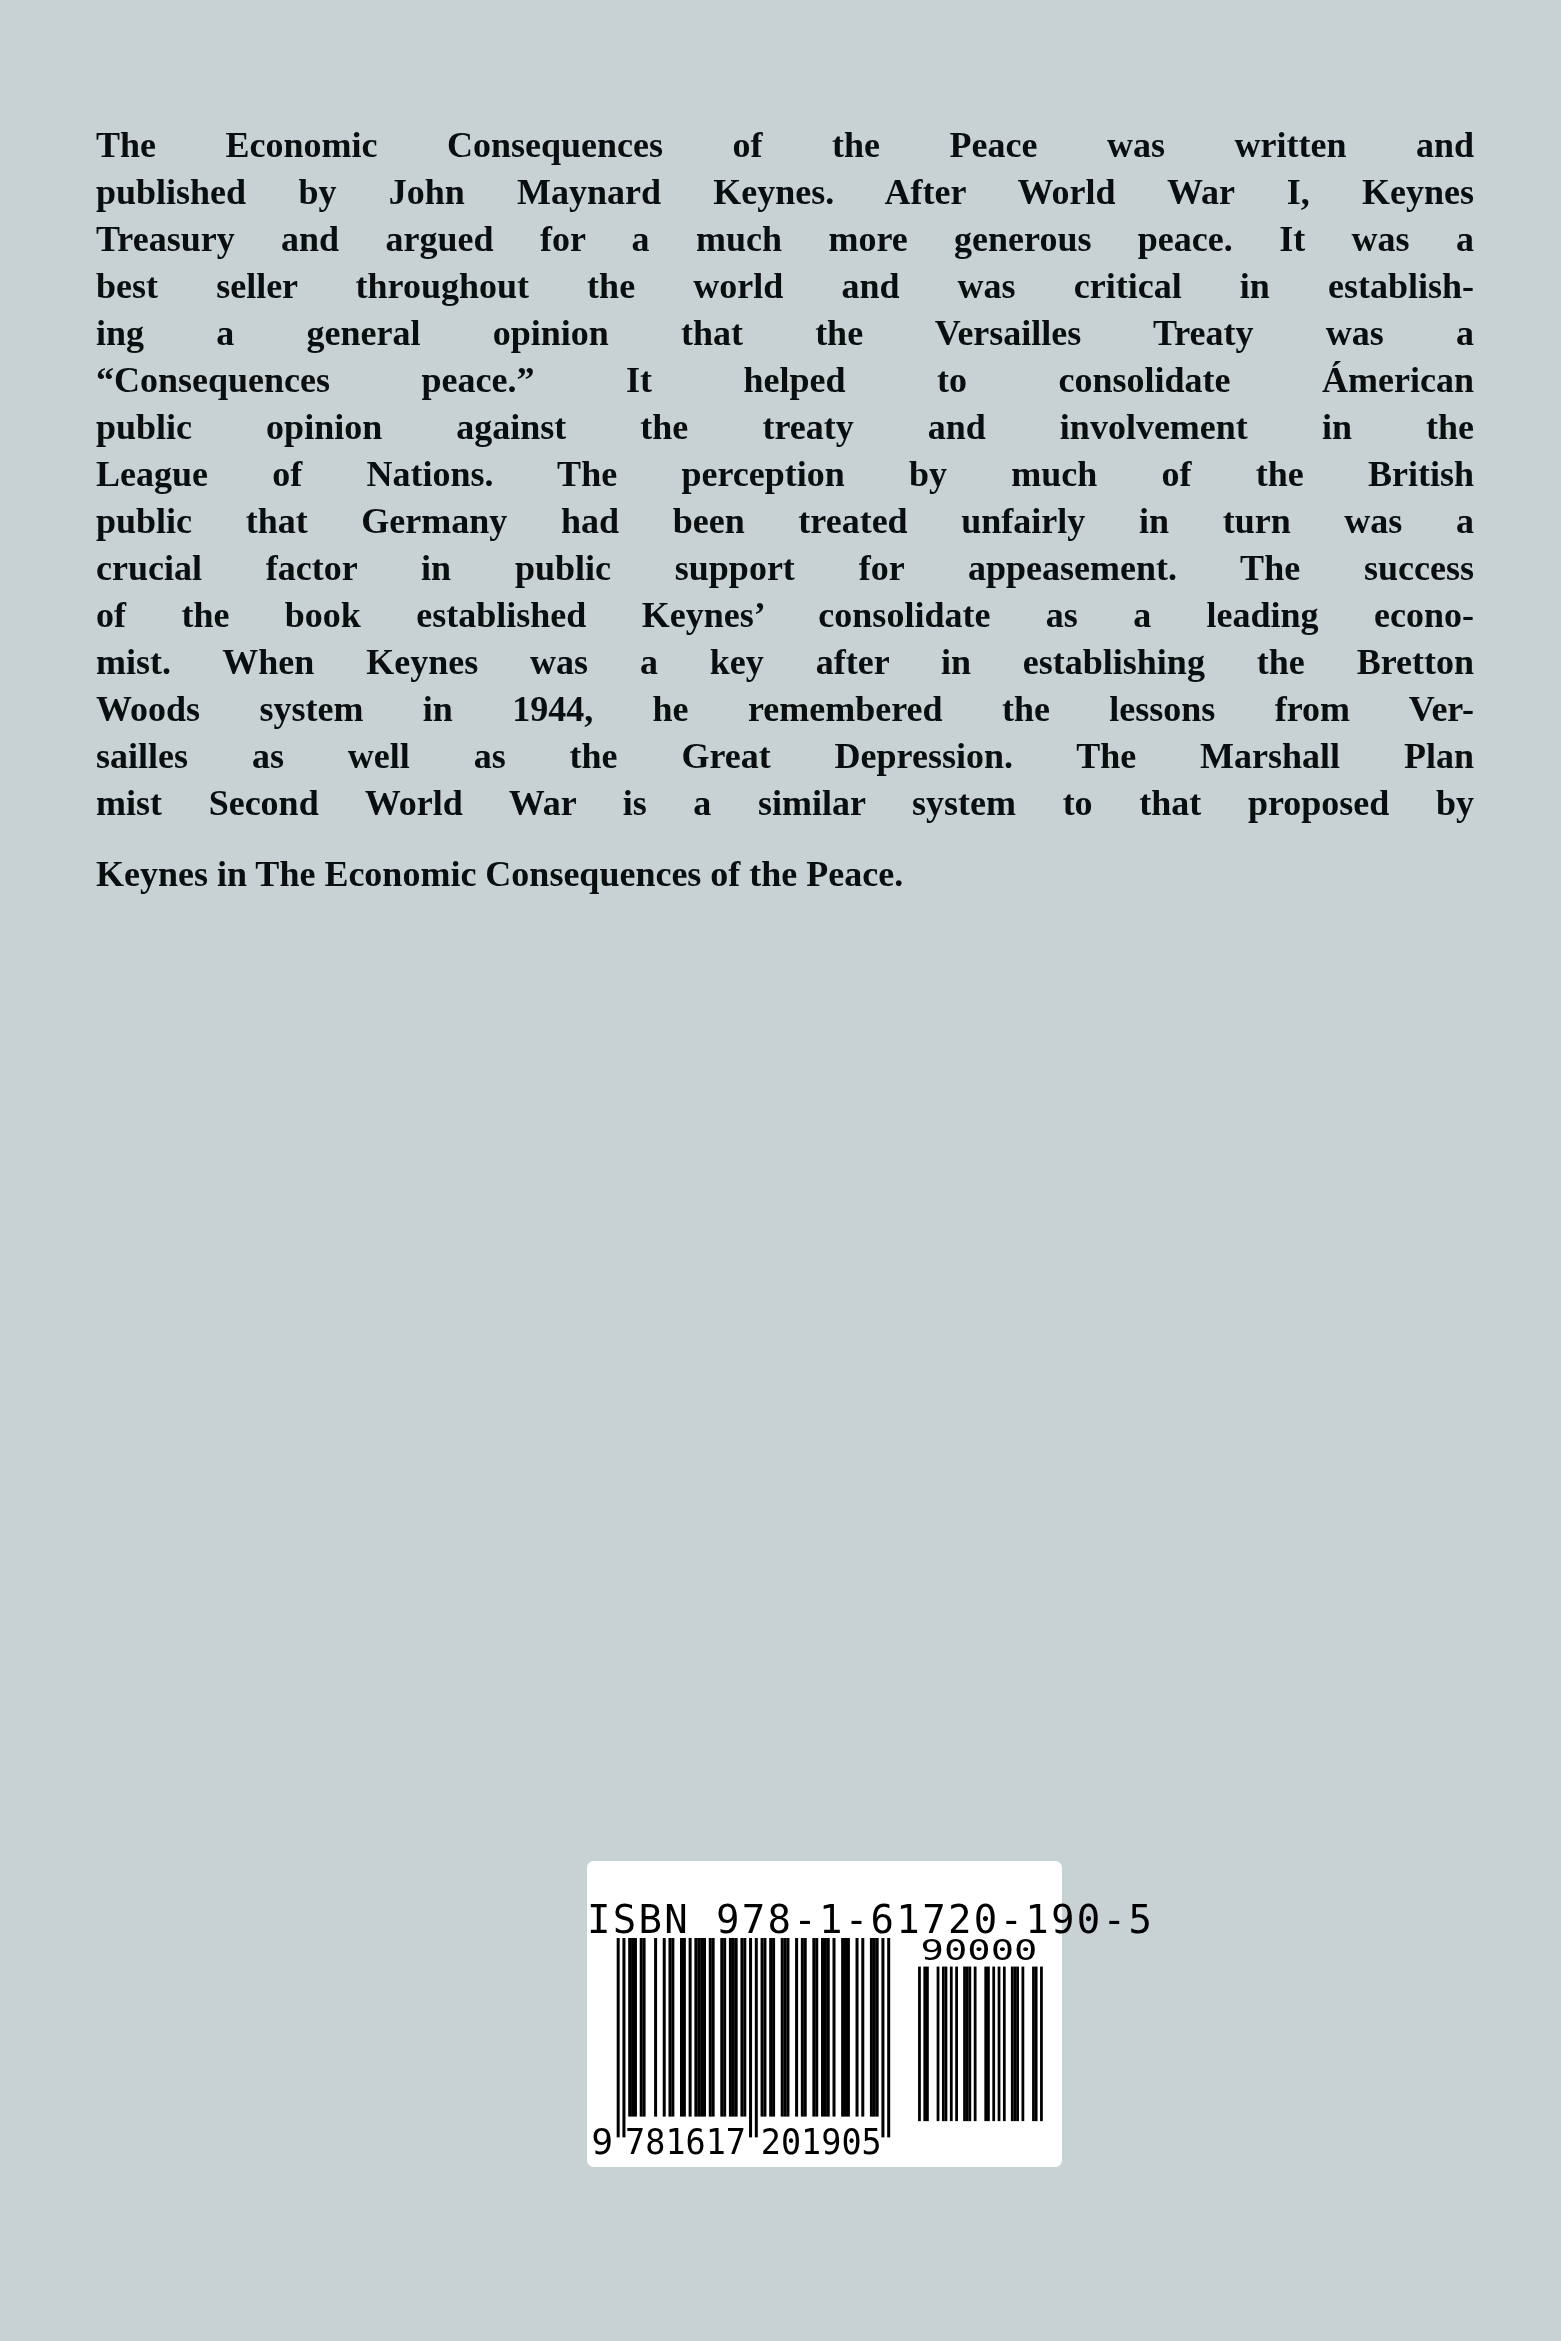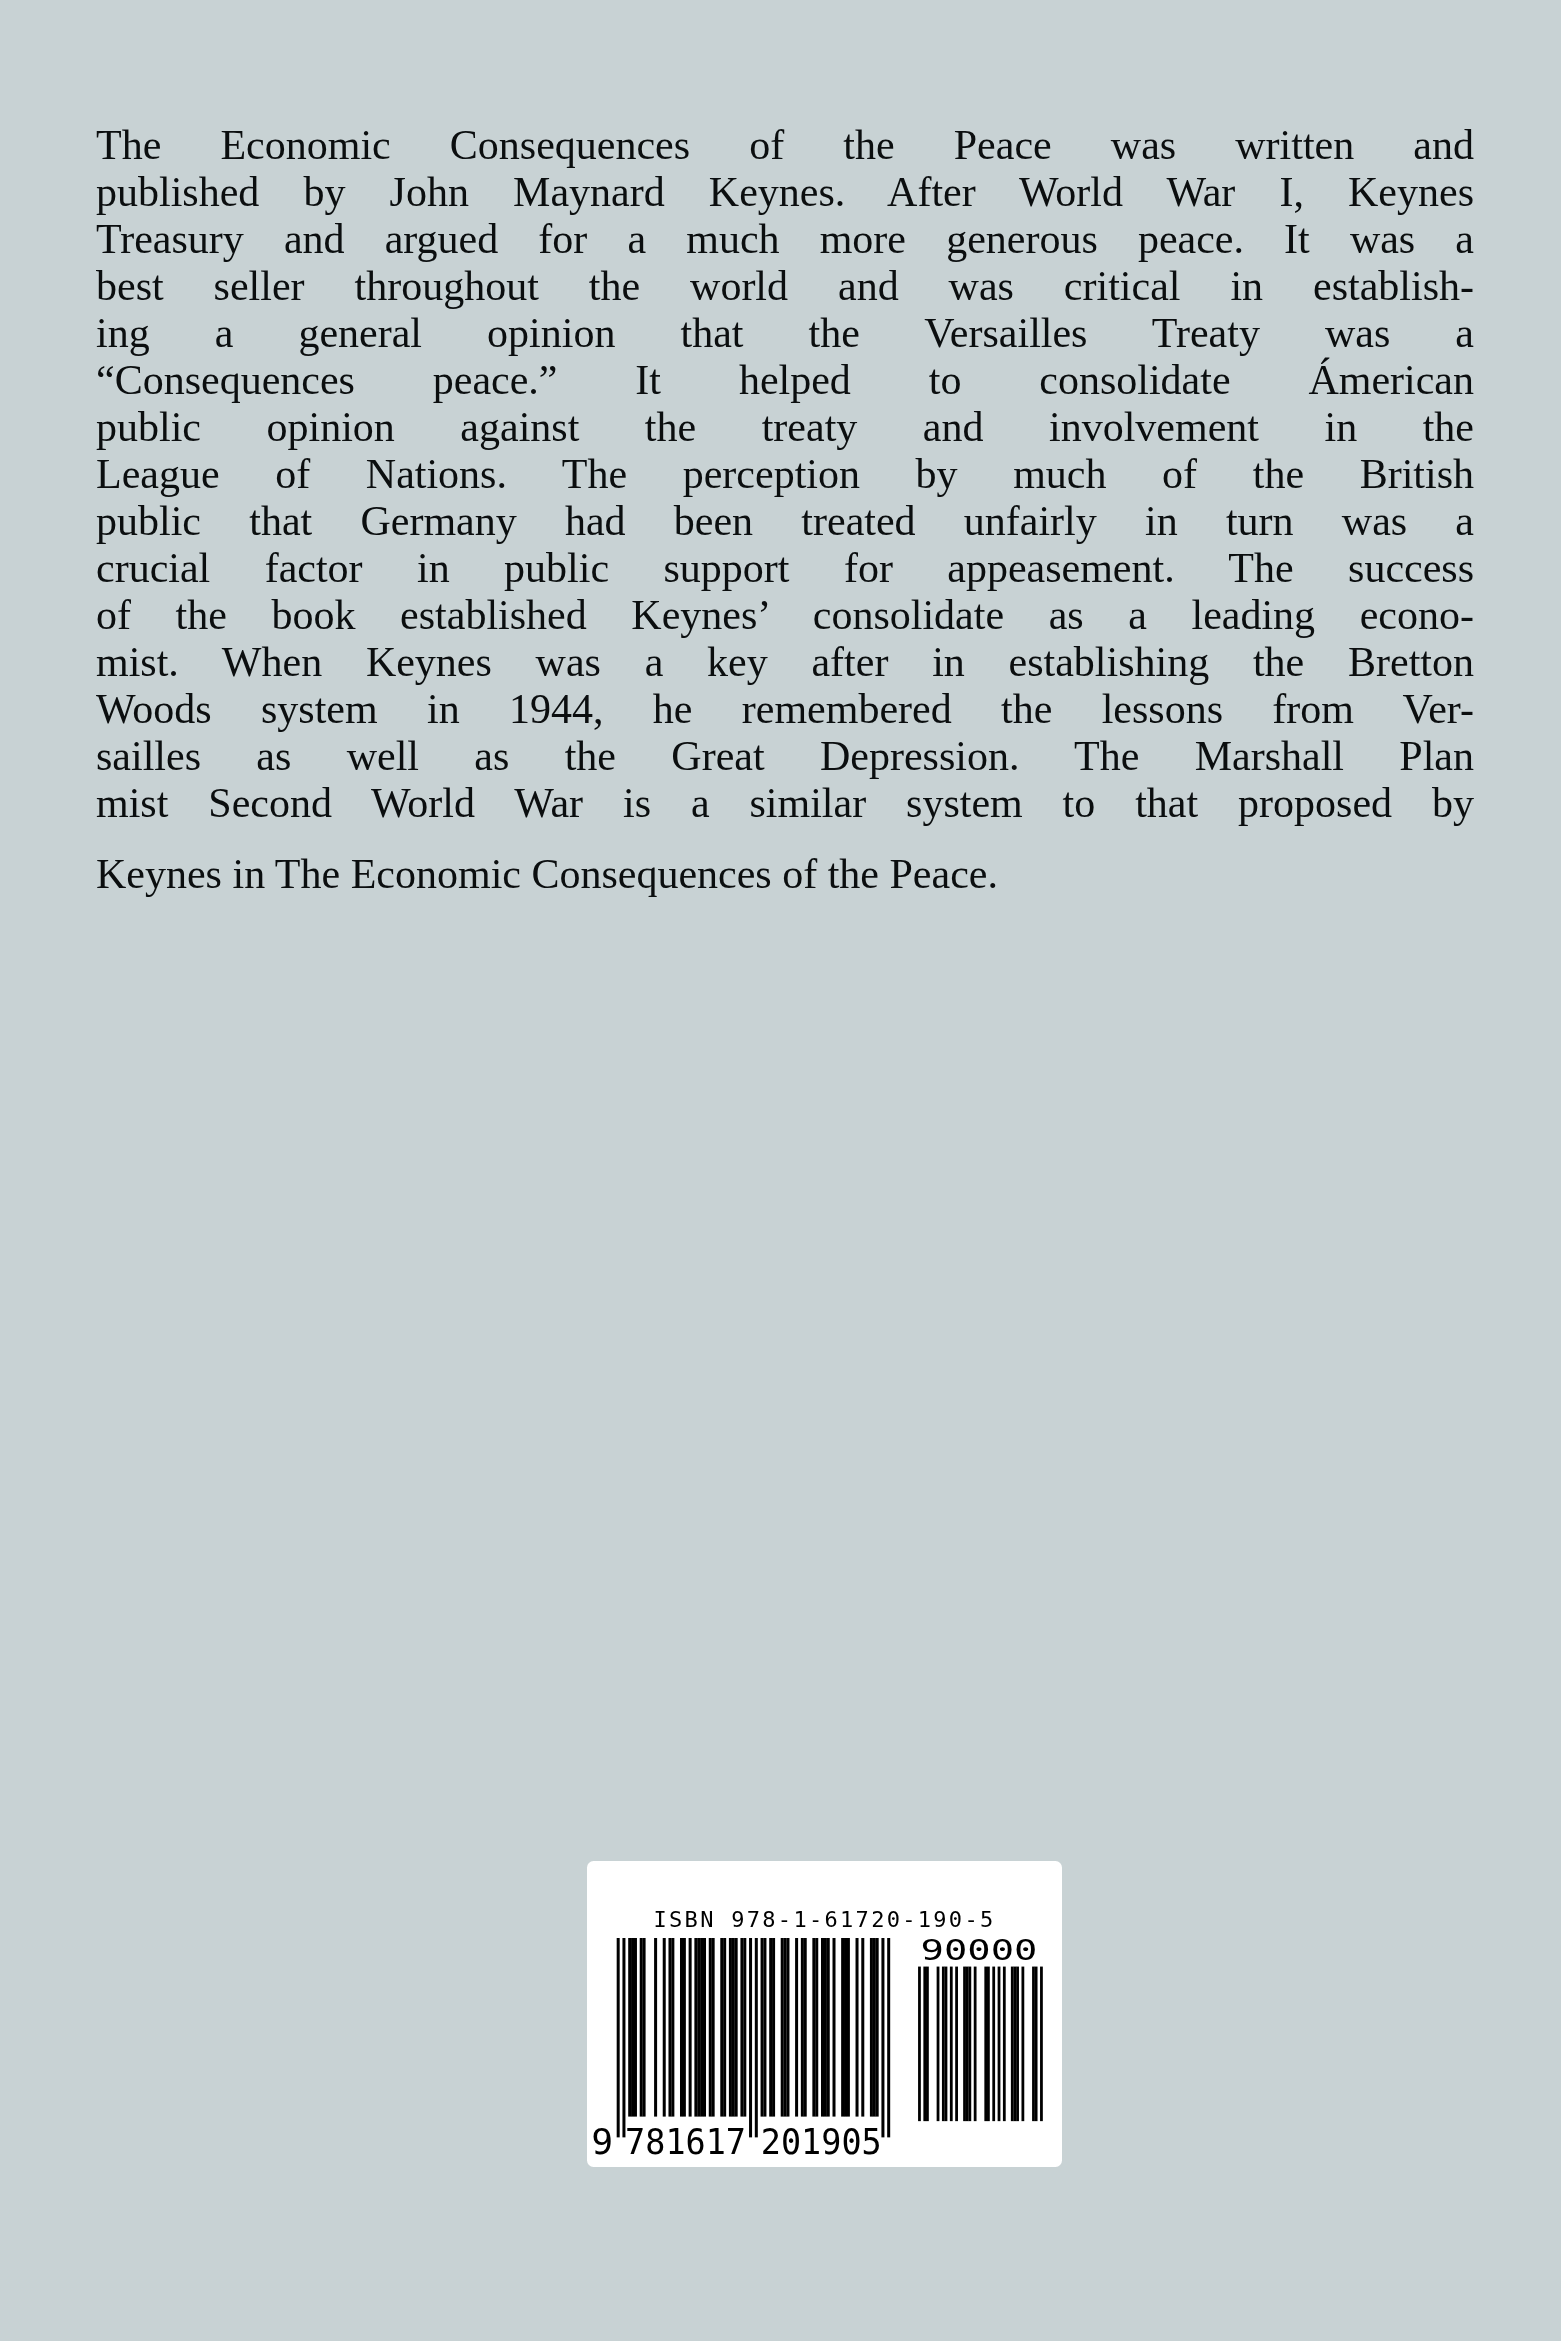--- a/index.html
+++ b/index.html
@@ -19,22 +19,22 @@
   }
   
   .blurb {
     position: absolute;
     left: 96px;
     top: 122px;
     width: 1378px;
   }
   .blurb-line {
     font-family: "Liberation Serif", serif;
-    font-weight: 400;
-    font-size: 42px;
+    font-weight: 700;
+    font-size: 36px;
     line-height: 47px;
     color: #0b0e0f;
     text-align: justify;
     text-align-last: justify;
     text-justify: inter-word;
     white-space: normal;
   }
   .blurb-line.last {
     text-align-last: left;
     margin-top: 24px;
@@ -49,21 +49,21 @@
     background: #ffffff;
     border-radius: 6.5px;
   }
   .isbn-line {
     position: absolute;
     left: 0;
     top: 44px;
     width: 100%;
     text-align: center;
     font-family: "DejaVu Sans Mono", monospace;
-    font-size: 22px;
+    font-size: 39px;
     line-height: 29px;
     letter-spacing: 2.3px;
     color: #000000;
     white-space: nowrap;
   }
   .barcode-svg {
     position: absolute;
     left: 0;
     top: 77px;
     width: 475px;

